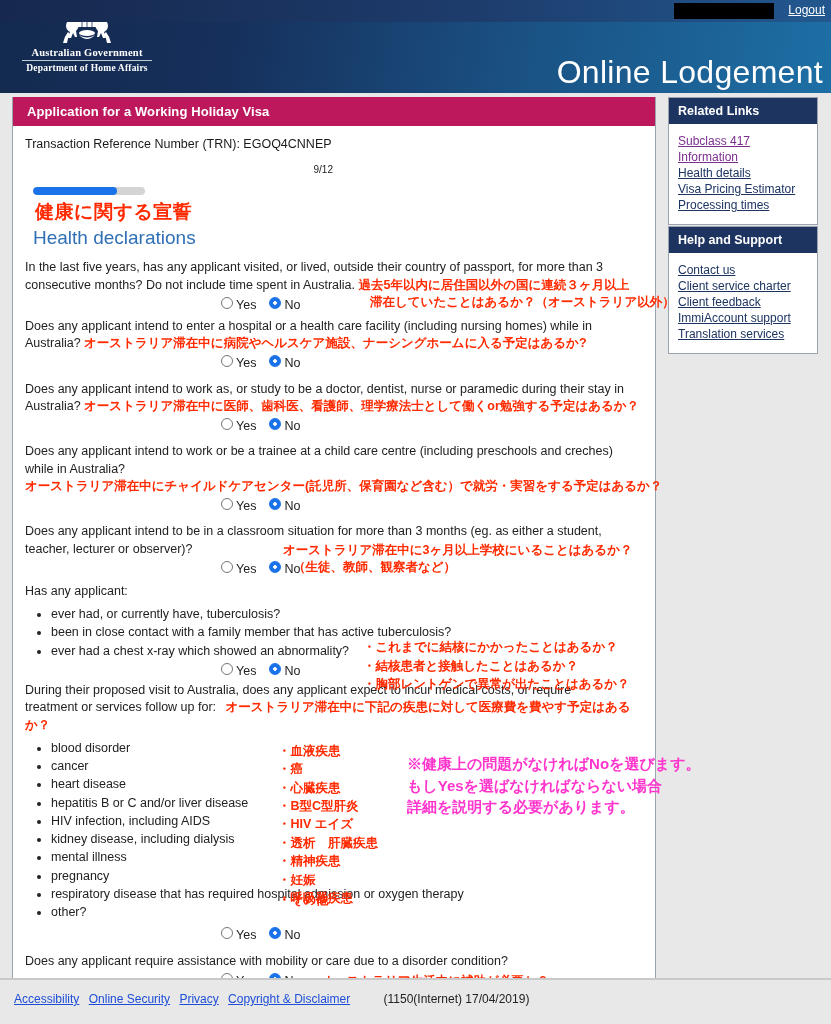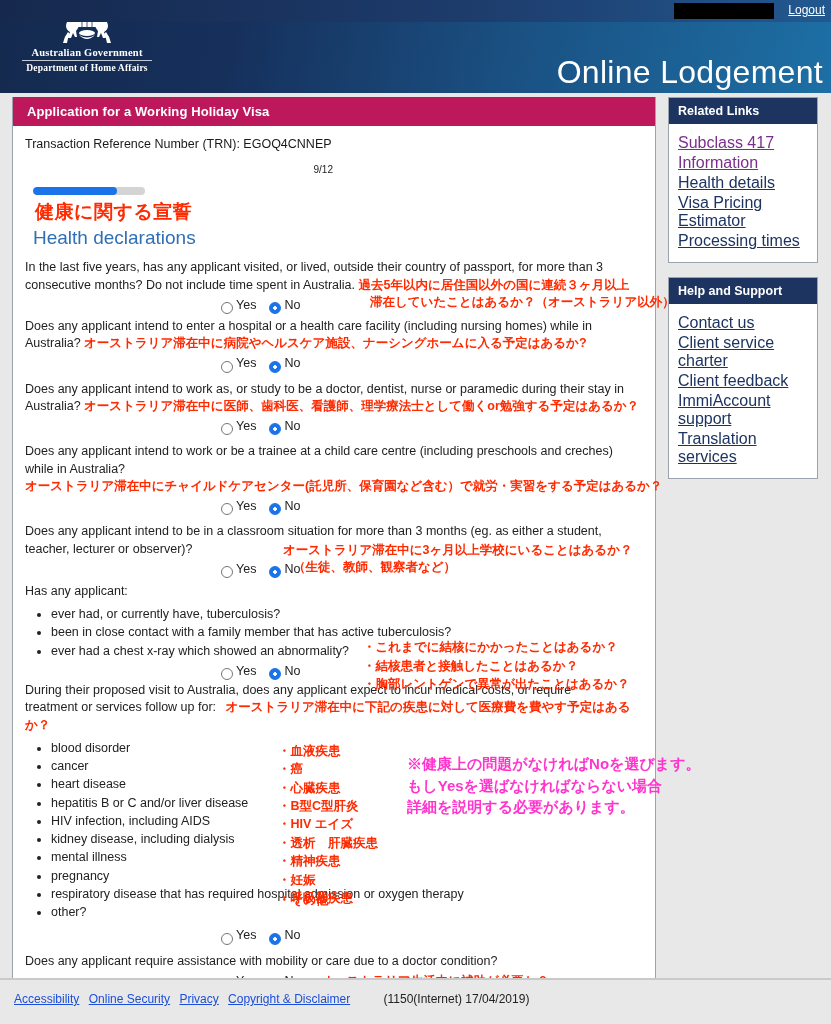--- a/index.html
+++ b/index.html
@@ -109,21 +109,21 @@
     color: #2f6fb5; font-size: 19px; font-weight: 400;
     margin: 0 0 8px 8px;
   }
 
   .q { margin: 8px 0 0 0; }
   .q p { margin: 0; }
   .jp { color: #ff2a00; font-weight: bold; }
   .radio-row {
     margin: 3px 0 0 0;
     padding-left: 196px;
-    display: flex; align-items: flex-end; gap: 3px;
+    display: flex; align-items: flex-start; gap: 3px;
     font-size: 12.5px;
   }
   .radio {
     width: 12px; height: 12px; border-radius: 50%;
     border: 1.5px solid #767676; background: #fff;
     display: inline-block; box-sizing: border-box;
     flex: none;
   }
   .radio.checked {
     border: 1.5px solid #1a73e8;
@@ -176,30 +176,30 @@
     pointer-events: none;
   }
 
   .sep { border-top: 1px dotted #bbb; margin: 8px 2px 0 2px; }
 
   
   .sidebar { position: absolute; left: 668px; top: 4px; width: 150px; }
   .side-box {
     border: 1px solid #9aa3ae;
     background: #ffffff;
-    margin-bottom: 14px;
+    margin-bottom: 1px;
   }
   .side-head {
     background: #1d3461; color: #fff;
     font-size: 12.5px; font-weight: bold;
     padding: 6px 0 6px 9px;
   }
   .side-links { padding: 10px 0 10px 9px; }
   .side-links a {
-    display: block; font-size: 16px;
+    display: block; font-size: 12px;
     color: #1d3461; text-decoration: underline;
     margin: 0 0 2px 0; cursor: pointer;
   }
   .side-links a.visited { color: #7b2d8e; }
 
   
   .footer {
     position: absolute; left: 0; bottom: 0;
     width: 831px; height: 44px;
     background: #e8e8e8;
@@ -404,21 +404,21 @@
 
           <div class="radio-row" style="margin-top:6px;">
             <span class="radio"></span>
             <span class="radio-label">Yes</span>
             <span class="radio checked"></span>
             <span class="radio-label">No</span>
           </div>
         </div>
 
         <div class="q">
-          <p>Does any applicant require assistance with mobility or care due to a doctor condition?</p>
+          <p>Does any applicant require assistance with mobility or care due to a disorder condition?</p>
           <div class="radio-row">
             <span class="radio"></span>
             <span class="radio-label">Yes</span>
             <span class="radio checked"></span>
             <span class="radio-label">No</span>
             <span class="radio-note">オーストラリア生活中に補助が必要か？</span>
           </div>
         </div>
 
         <div class="sep"></div>

